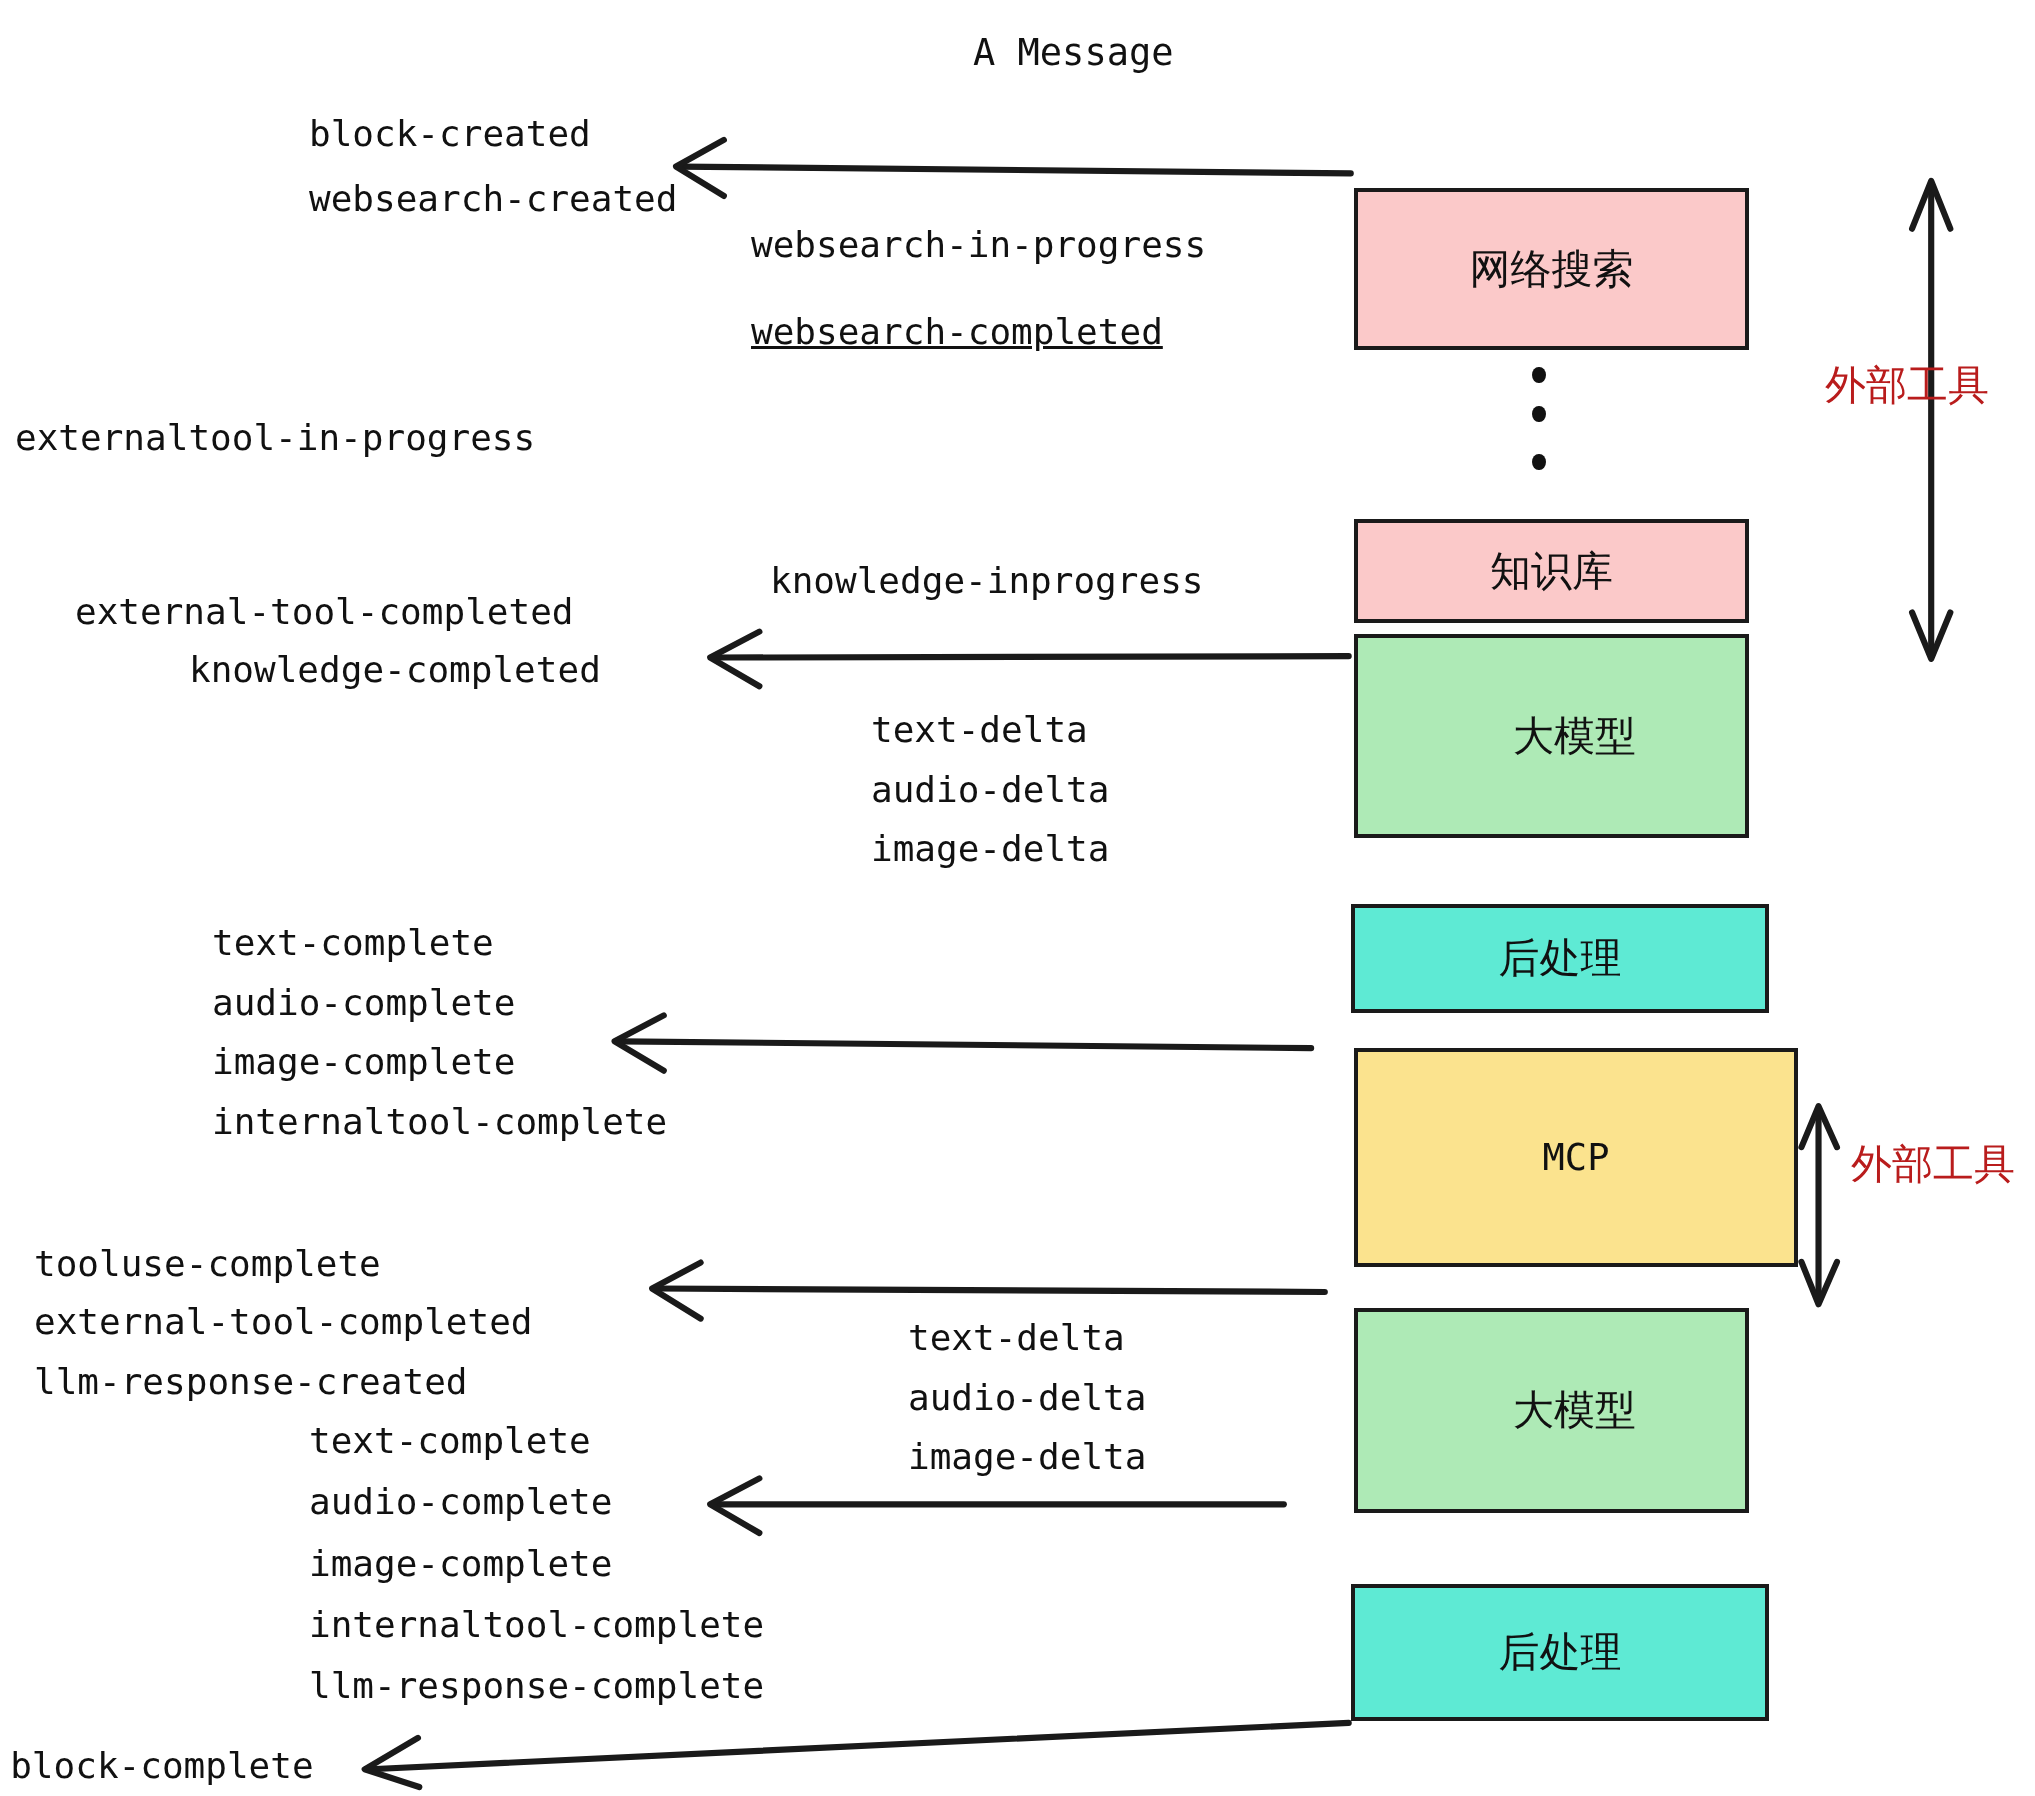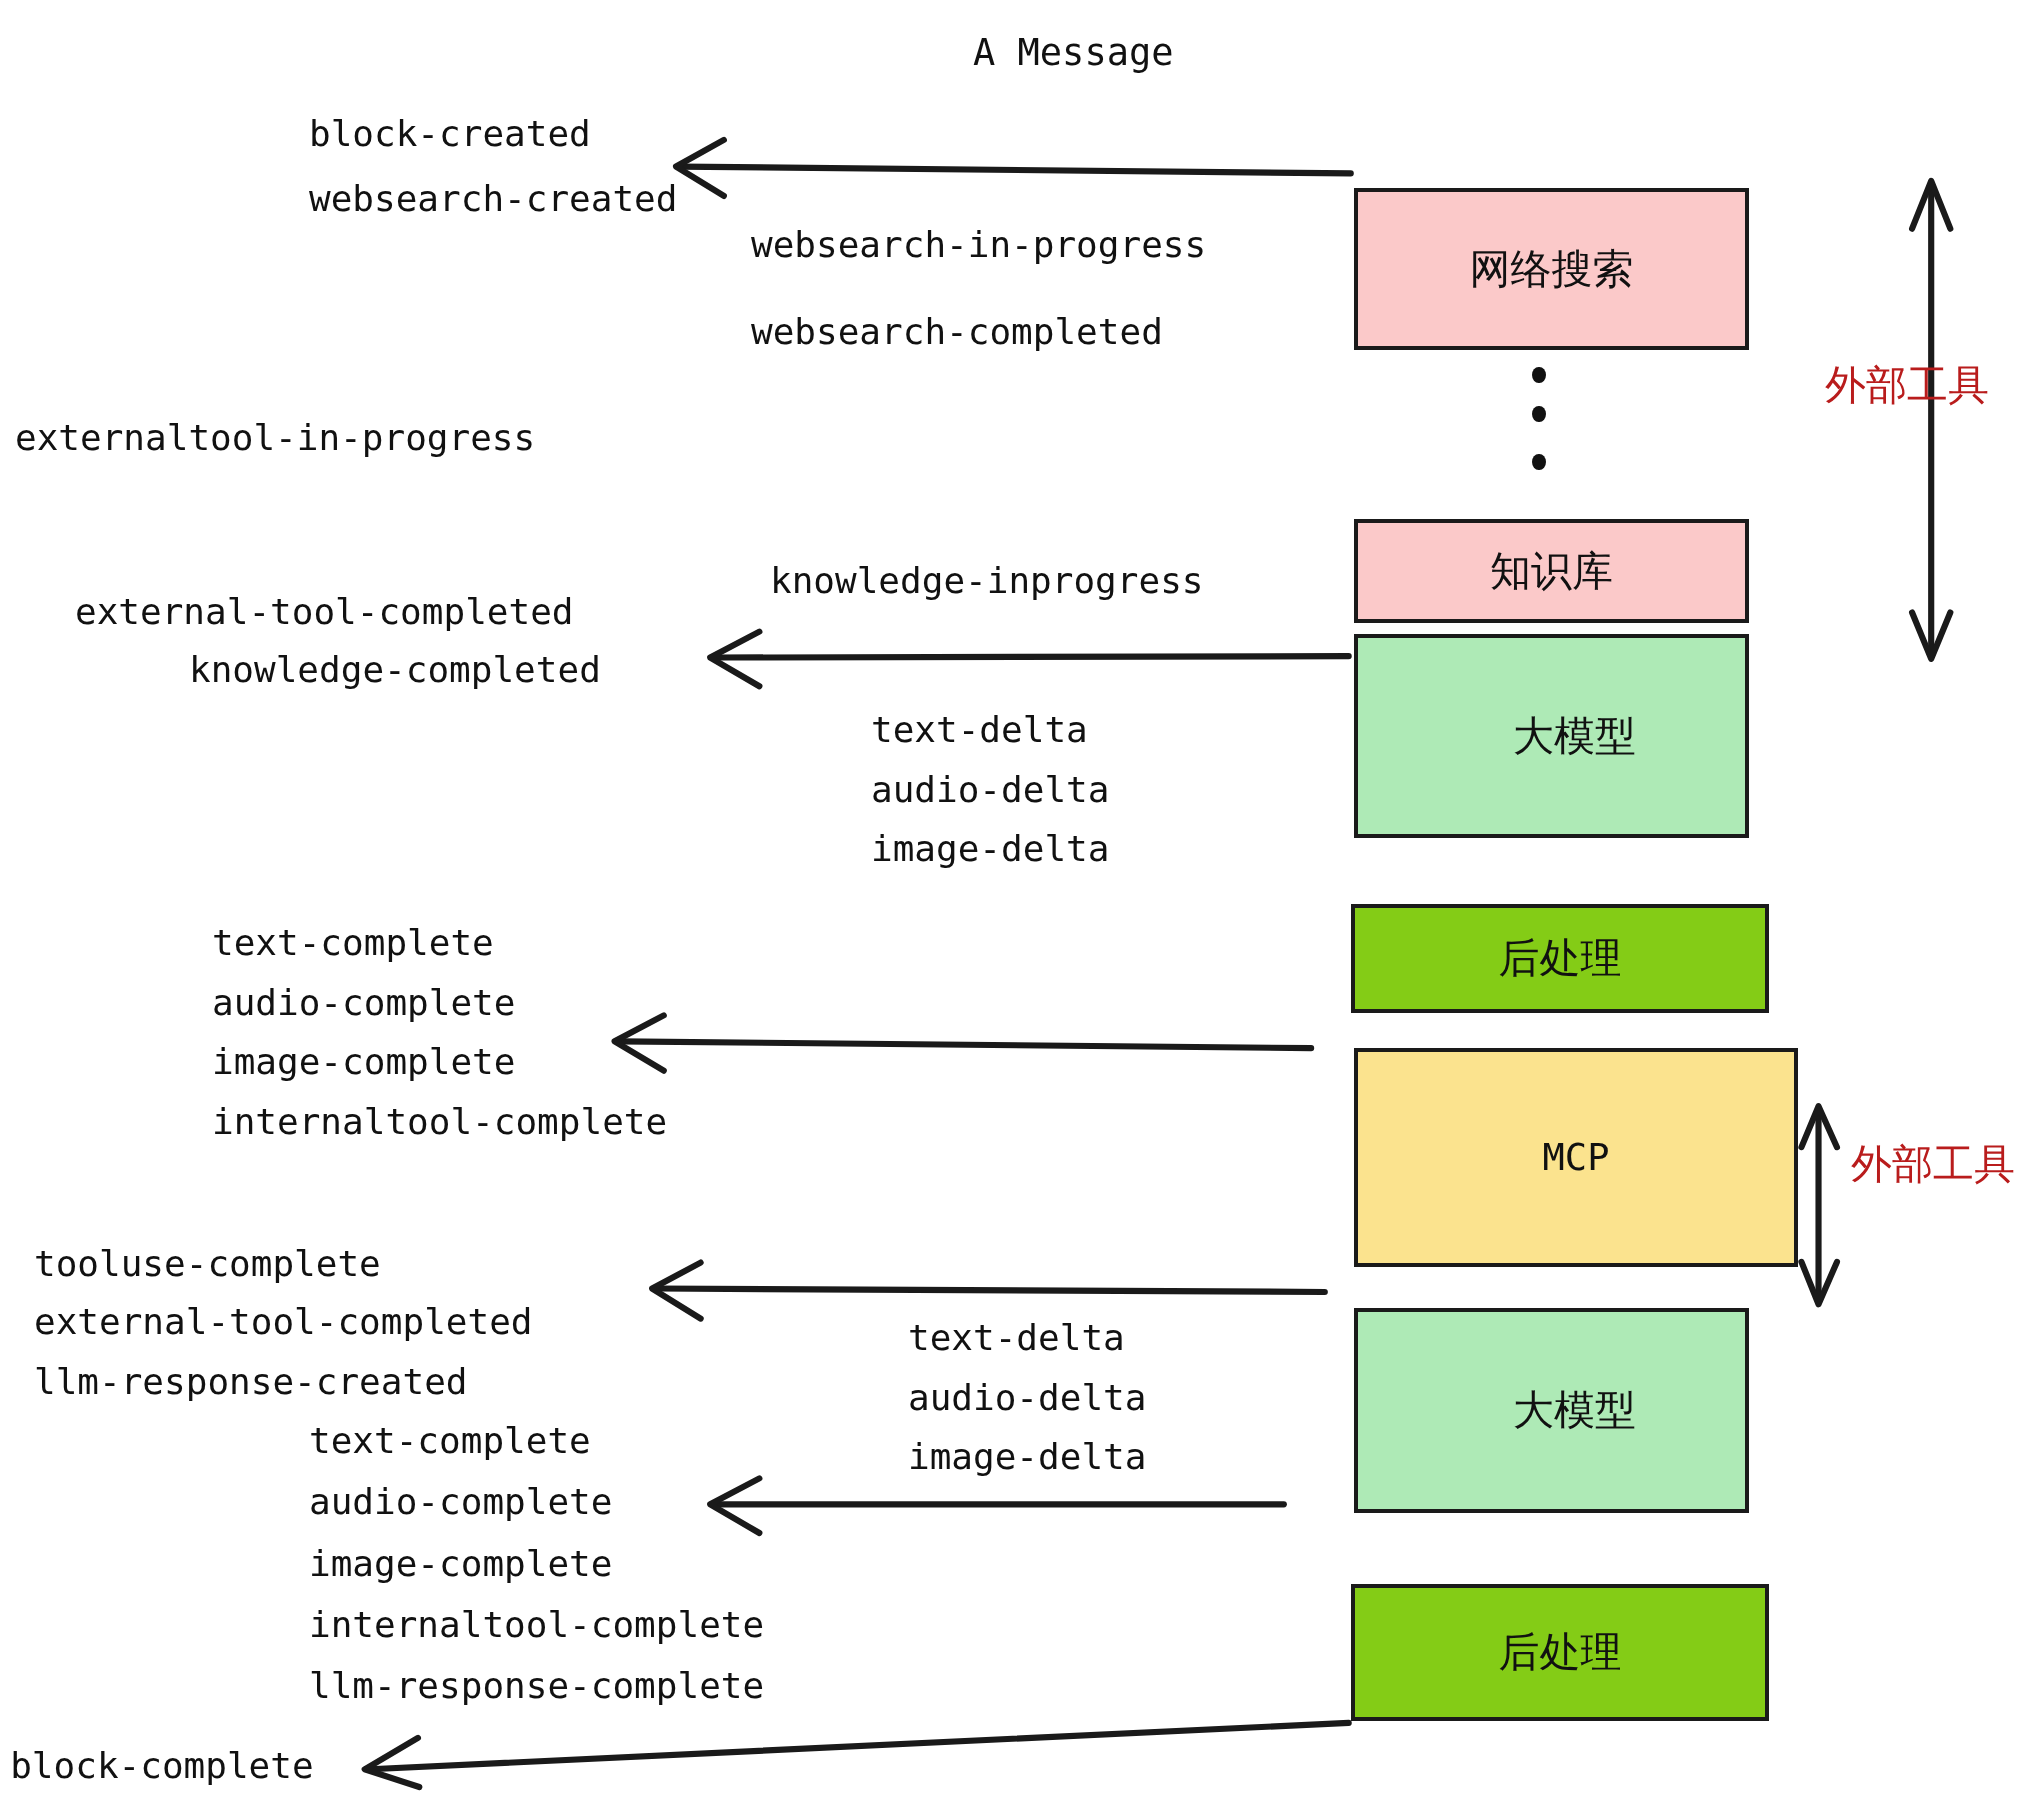--- a/index.html
+++ b/index.html
@@ -39,21 +39,21 @@
     display: flex;
     align-items: center;
     justify-content: center;
     font-family: "DejaVu Sans", sans-serif;
     font-size: 41px;
     color: #111111;
   }
   .box.pink   { background: #fbc9c9; }
   .box.green  { background: #aeeab6; padding-left: 46px; }
   .box.yellow { background: #fbe38e; }
-  .box.white  { background: #84cc16; }
+  .box.white  { background: #5eead4; }
   .box.mcp    { font-family: "DejaVu Sans Mono", monospace; font-size: 37px; }
   .sidelabel {
     position: absolute;
     font-family: "DejaVu Sans", sans-serif;
     font-size: 41px;
     color: #b91c1c;
     white-space: nowrap;
   }
   .dot {
     position: absolute;
@@ -105,21 +105,21 @@
 
       <path d="M2663 1600 L 2663 1880"></path>
       <path d="M2638 1655 L 2663 1595 L 2690 1655"></path>
       <path d="M2638 1823 L 2663 1885 L 2690 1823"></path>
     </g>
   </svg>
 
   <div class="mono" style="left:309px; top:99px;">block-created</div>
   <div class="mono" style="left:309px; top:164px;">websearch-created</div>
   <div class="mono" style="left:751px; top:210px;">websearch-in-progress</div>
-  <div class="mono" style="left:751px; top:297px;">websearch-completed</div>
+  <div class="mono" style="left:751px; top:297px;text-decoration:underline;">websearch-completed</div>
 
   <div class="mono" style="left:15px; top:403px;">externaltool-in-progress</div>
 
   <div class="mono" style="left:770px; top:546px;">knowledge-inprogress</div>
   <div class="mono" style="left:75px; top:577px;">external-tool-completed</div>
   <div class="mono" style="left:189px; top:635px;">knowledge-completed</div>
 
   <div class="mono" style="left:871px; top:695px;">text-delta</div>
   <div class="mono" style="left:871px; top:755px;">audio-delta</div>
   <div class="mono" style="left:871px; top:814px;">image-delta</div>

